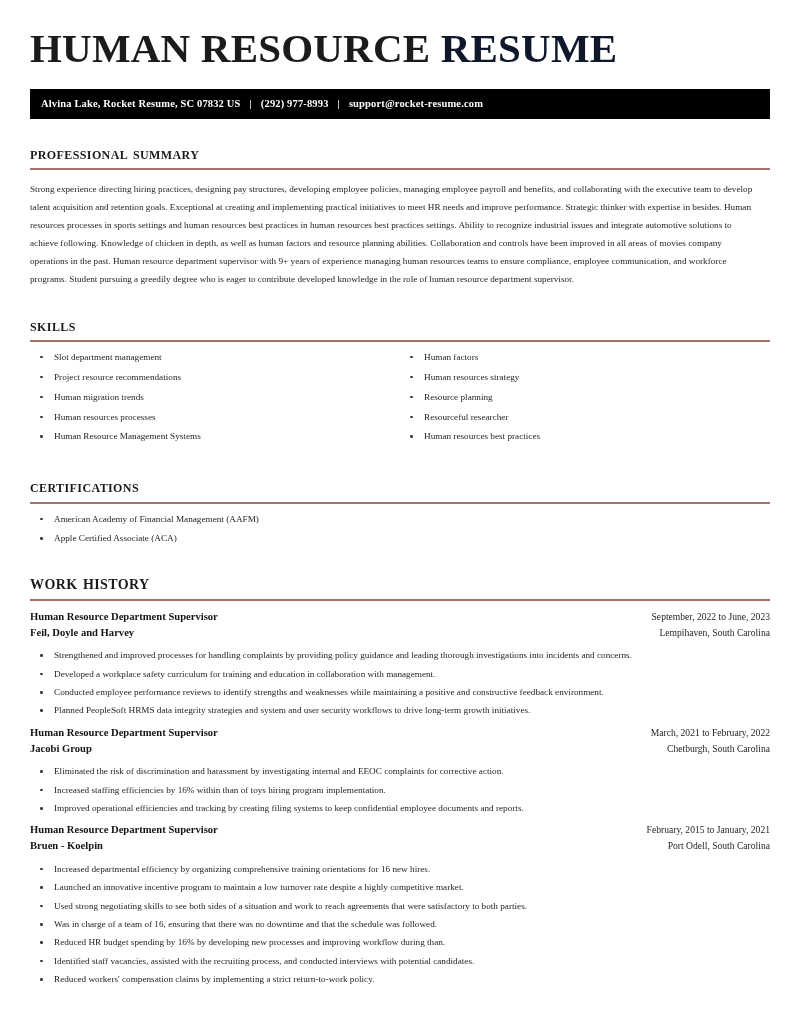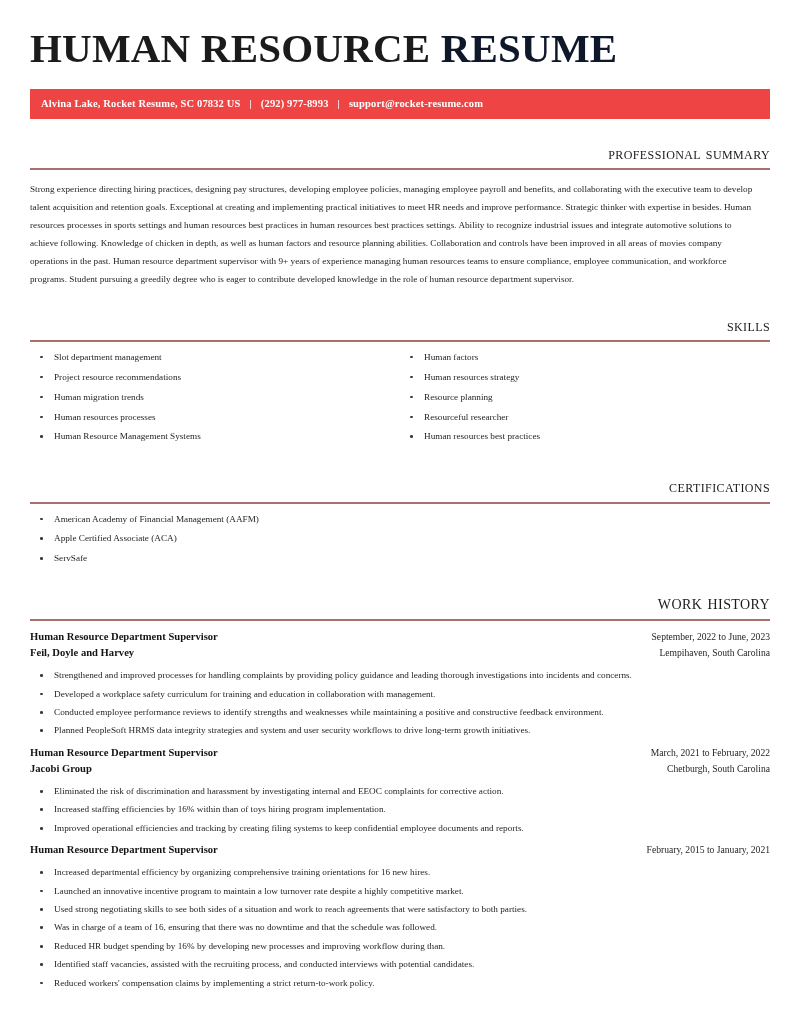--- a/index.html
+++ b/index.html
@@ -29,21 +29,21 @@
     line-height: 1.12;
     color: #1b1b1b;
     white-space: nowrap;
   }
   .resume-title .accent {
     color: #0f172a;
   }
 
   .contact-bar {
     margin-top: 17px;
-    background: #ef4444;
+    background: #000000;
     color: #ffffff;
     height: 30px;
     display: flex;
     align-items: center;
     padding: 0 11px;
     box-sizing: border-box;
     width: 740px;
   }
   .contact-bar .seg {
     font-size: 10.5px;
@@ -57,27 +57,26 @@
     padding: 0 9px;
     color: #ffffff;
   }
 
   
   .section {
     width: 740px;
   }
   .section-head {
     font-size: 17.5px;
-    font-weight: normal;
+    font-weight: bold;
     font-variant: small-caps;
     text-transform: lowercase;
     letter-spacing: 0.4px;
     color: #1b1b1b;
     line-height: 1.15;
-    text-align: right;
   }
   .section-head.bigger {
     font-size: 20px;
   }
   .rule {
     height: 2px;
     background: #a9716e;
     width: 740px;
     margin-top: 5px;
   }
@@ -224,21 +223,20 @@
       </div>
     </div>
   </div>
 
   <div class="section sec-certs">
     <div class="section-head">Certifications</div>
     <div class="rule"></div>
     <ul class="bullets certs-list">
       <li>American Academy of Financial Management (AAFM)</li>
       <li>Apple Certified Associate (ACA)</li>
-      <li>ServSafe</li>
     </ul>
   </div>
 
   <div class="section sec-work">
     <div class="section-head bigger">Work History</div>
     <div class="rule"></div>
 
     <div class="job">
       <div class="job-row">
         <span class="job-title">Human Resource Department Supervisor</span>
@@ -269,20 +267,24 @@
         <li>Eliminated the risk of discrimination and harassment by investigating internal and EEOC complaints for corrective action.</li>
         <li>Increased staffing efficiencies by 16% within than of toys hiring program implementation.</li>
         <li>Improved operational efficiencies and tracking by creating filing systems to keep confidential employee documents and reports.</li>
       </ul>
     </div>
 
     <div class="job">
       <div class="job-row">
         <span class="job-title">Human Resource Department Supervisor</span>
         <span class="job-date">February, 2015 to January, 2021</span>
+      </div>
+      <div class="job-row">
+        <span class="job-company">Bruen - Koelpin</span>
+        <span class="job-location">Port Odell, South Carolina</span>
       </div>
       <ul class="bullets">
         <li>Increased departmental efficiency by organizing comprehensive training orientations for 16 new hires.</li>
         <li>Launched an innovative incentive program to maintain a low turnover rate despite a highly competitive market.</li>
         <li>Used strong negotiating skills to see both sides of a situation and work to reach agreements that were satisfactory to both parties.</li>
         <li>Was in charge of a team of 16, ensuring that there was no downtime and that the schedule was followed.</li>
         <li>Reduced HR budget spending by 16% by developing new processes and improving workflow during than.</li>
         <li>Identified staff vacancies, assisted with the recruiting process, and conducted interviews with potential candidates.</li>
         <li>Reduced workers' compensation claims by implementing a strict return-to-work policy.</li>
       </ul>

